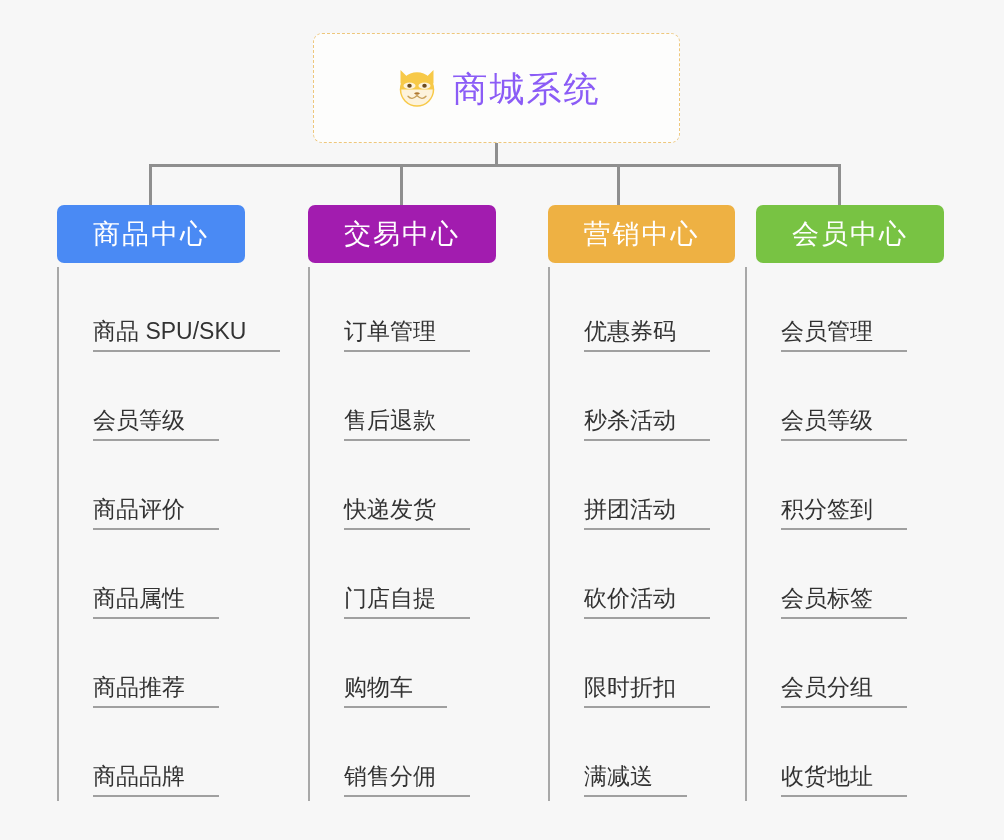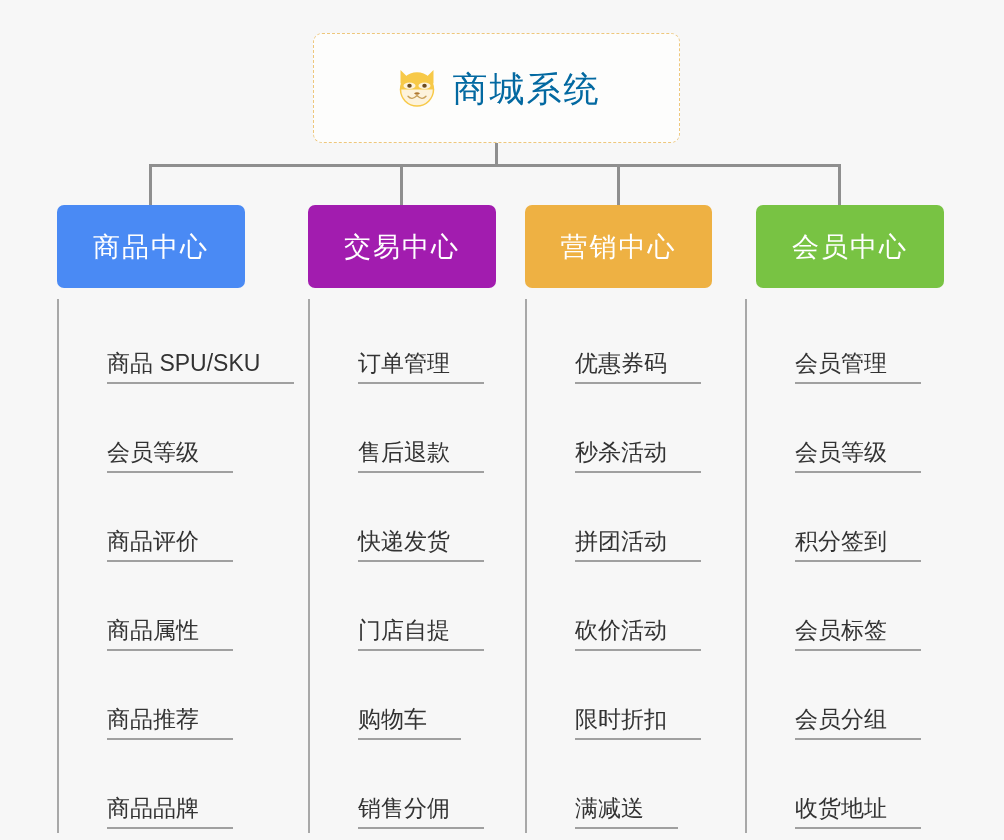--- a/index.html
+++ b/index.html
@@ -56,35 +56,35 @@
   }
   .conn-v { width: 3px; }
   .conn-h { height: 3px; }
 
   
   .branch {
     position: absolute;
     top: 205px;
   }
   .branch-header {
-    height: 83px;
+    height: 58px;
     box-sizing: border-box;
     border-radius: 7px;
     display: flex;
     align-items: center;
     justify-content: center;
     color: #ffffff;
     font-size: 27px;
     letter-spacing: 2px;
     white-space: nowrap;
   }
   .branch-body {
     position: relative;
-    margin-top: 11px;
-    padding-left: 16px;
+    margin-top: 4px;
+    padding-left: 2px;
     border-left: 2px solid #a8a8a8;
   }
   .leaf-item {
     height: 89px;
     box-sizing: border-box;
     position: relative;
     display: flex;
     align-items: flex-end;
     padding-left: 32px;
     padding-bottom: 4px;
@@ -96,21 +96,21 @@
     white-space: nowrap;
     border-bottom: 2px solid #a0a0a0;
     padding-bottom: 6px;
     padding-right: 34px;
     display: inline-block;
   }
 
   
   .b0 { left: 57px; }
   .b1 { left: 308px; }
-  .b2 { left: 525px; }
+  .b2 { left: 548px; }
   .b3 { left: 745px; }
   .b0 .branch-header { width: 188px; }
   .b1 .branch-header { width: 188px; }
   .b2 .branch-header { width: 187px; }
   .b3 .branch-header { width: 188px; margin-left: 11px; }
 </style>
 </head>
 <body style="background: rgb(247, 247, 247);">
 
 <div id="mindmap">
@@ -124,21 +124,21 @@
         <path d="M9 36 a23 23 0 0 0 46 0 a23 23 0 0 1 -46 0 Z" fill="#f7c948"></path>
         <path d="M11 34 a21 21 0 0 0 42 0 z" fill="#fdf3dc"></path>
         <ellipse cx="22" cy="29" rx="8" ry="4.2" fill="#fdf3dc"></ellipse>
         <ellipse cx="42" cy="29" rx="8" ry="4.2" fill="#fdf3dc"></ellipse>
         <ellipse cx="22" cy="29" rx="3" ry="2.6" fill="#6b4a1e"></ellipse>
         <ellipse cx="42" cy="29" rx="3" ry="2.6" fill="#6b4a1e"></ellipse>
         <path d="M28 39 q4 -3 8 0 q-4 4 -8 0 Z" fill="#b07a33"></path>
         <path d="M32 42 q-7 7 -12 1 M32 42 q7 7 12 1" stroke="#c8a05a" stroke-width="1.8" fill="none" stroke-linecap="round"></path>
       </svg>
     </span>
-    <span class="root-title" style="color: #0369a1;">商城系统</span>
+    <span class="root-title" style="color: #8b5cf6;">商城系统</span>
   </div>
 
   <div class="conn conn-v" style="left: 495px; top: 143px; height: 23px; background: rgb(143, 143, 143);"></div>
 
   <div class="conn conn-h" style="left: 150px; top: 164px; width: 691px; background: rgb(143, 143, 143);"></div>
 
   <div class="conn conn-v" style="left: 149px; top: 164px; height: 43px; background: rgb(143, 143, 143);"></div>
   <div class="conn conn-v" style="left: 400px; top: 164px; height: 43px; background: rgb(143, 143, 143);"></div>
   <div class="conn conn-v" style="left: 617px; top: 164px; height: 43px; background: rgb(143, 143, 143);"></div>
   <div class="conn conn-v" style="left: 838px; top: 164px; height: 43px; background: rgb(143, 143, 143);"></div>

